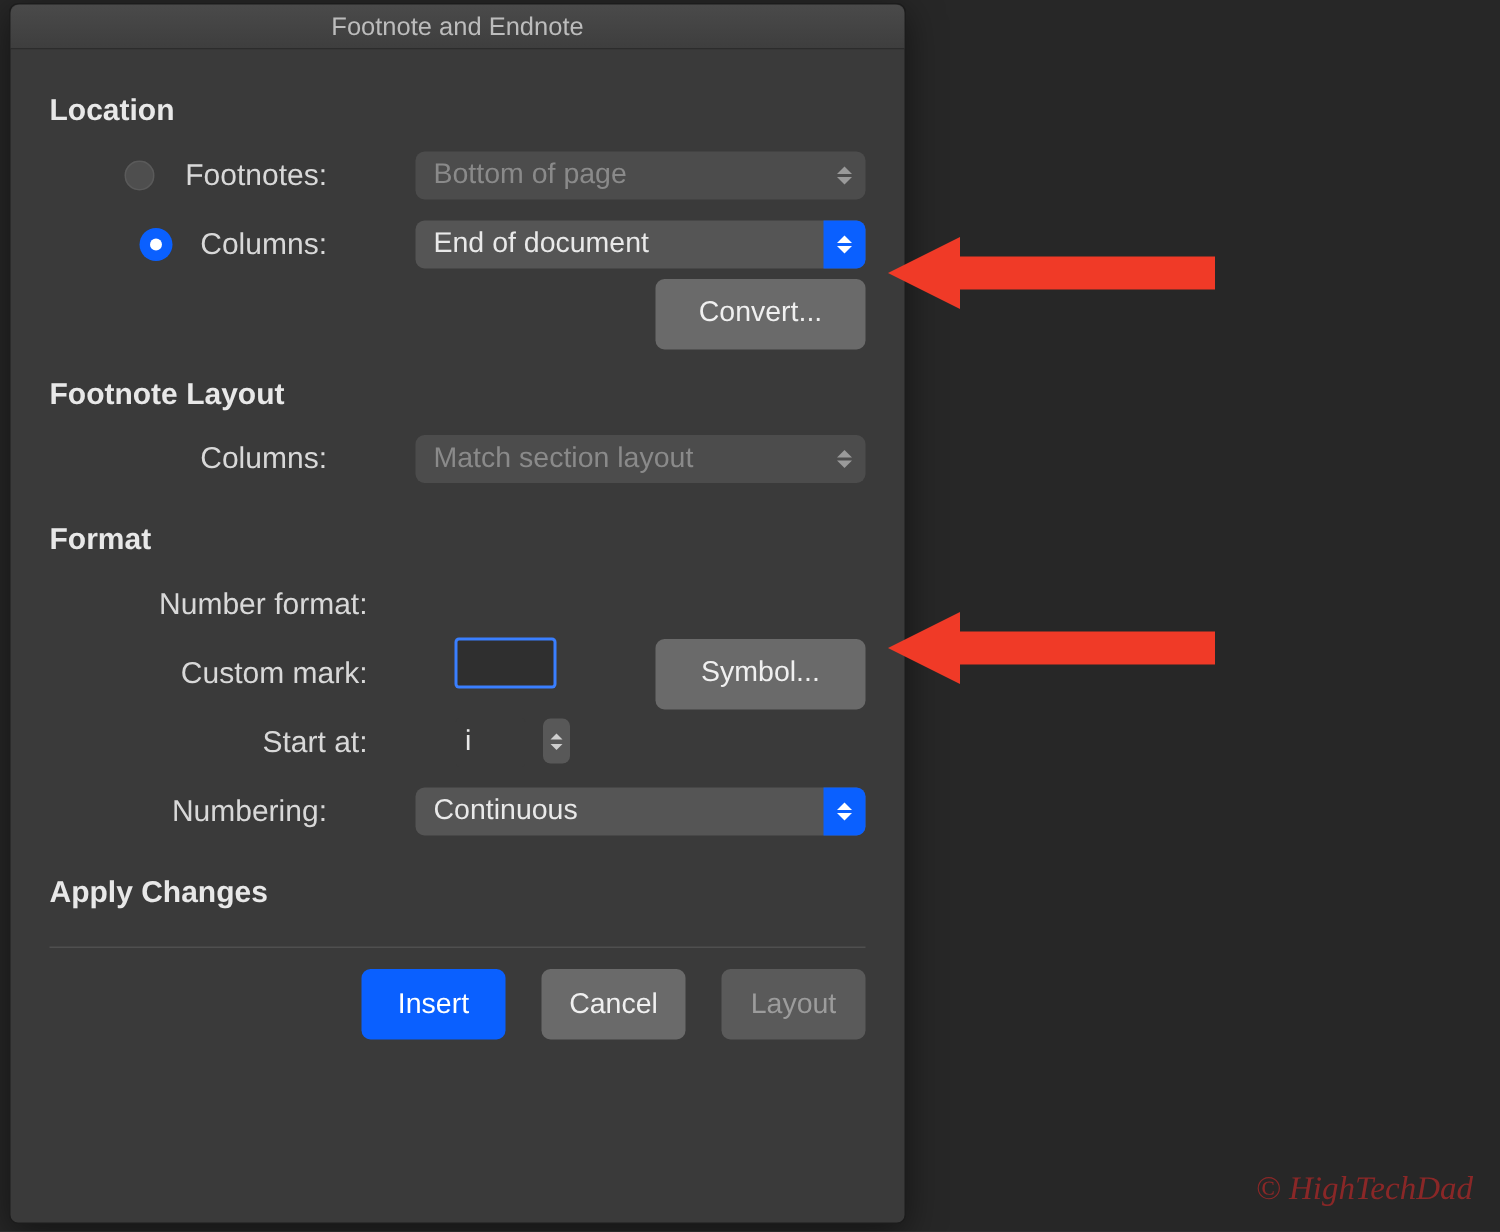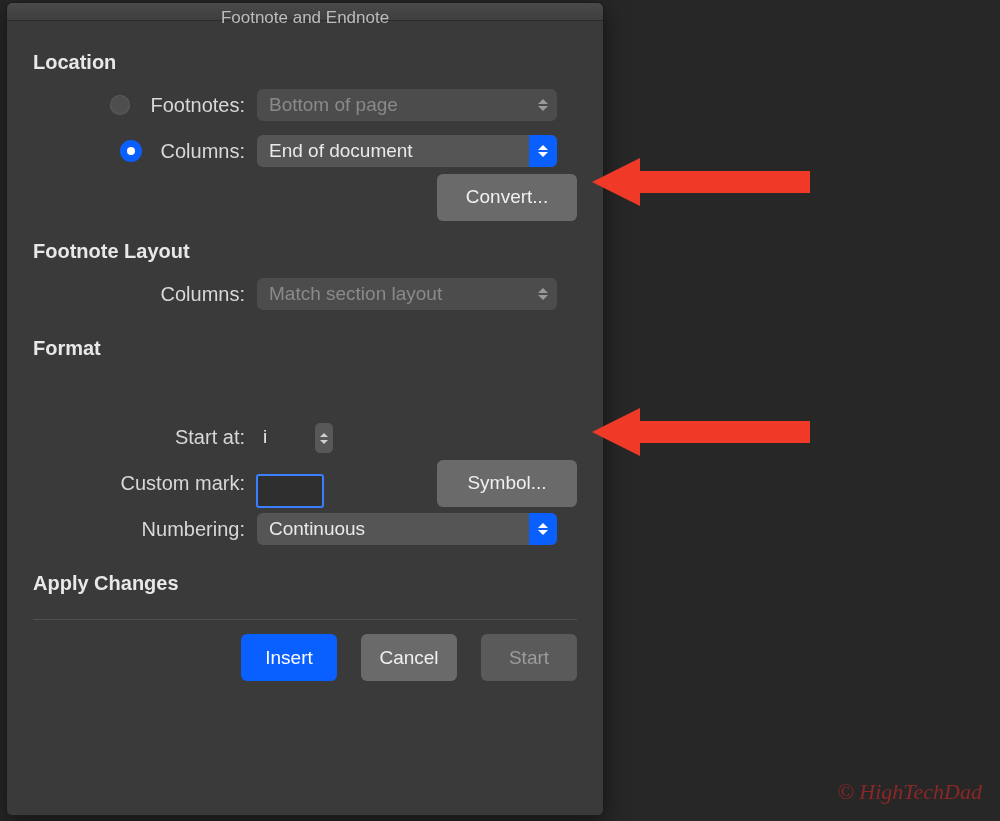--- a/index.html
+++ b/index.html
@@ -15,21 +15,21 @@
     position: absolute;
     left: 6px; top: 2px;
     width: 598px; height: 814px;
     background: #3a3a3a;
     border: 1px solid #1c1c1c;
     border-radius: 6px;
     box-shadow: 0 6px 24px rgba(0,0,0,0.5);
     display: flex; flex-direction: column;
   }
   .titlebar {
-    height: 18px;
+    height: 30px;
     background: linear-gradient(#4a4a4a, #3e3e3e);
     border-bottom: 1px solid #2c2c2c;
     border-radius: 6px 6px 0 0;
     text-align: center;
     font-size: 17px;
     color: #bcbcbc;
     line-height: 30px;
   }
   .content {
     flex: 1;
@@ -54,22 +54,23 @@
     color: #d8d8d8;
     font-size: 20px;
     display: flex;
     justify-content: flex-end;
     align-items: center;
     gap: 20px;
   }
   .row .ctrl-cell {
     flex: 1;
     display: flex;
-    align-items: flex-end;
+    align-items: flex-start;
     gap: 12px;
+    margin-left: 47px;
   }
   
   .radio {
     width: 20px; height: 20px; border-radius: 50%;
     display: inline-block; position: relative; flex: 0 0 20px;
   }
   .radio.off { background: #4e4e4e; box-shadow: inset 0 0 0 1px #5a5a5a; }
   .radio.on  { background: #0a60ff; box-shadow: 0 0 0 1px #0a60ff; }
   .radio.on::after {
     content: ""; position: absolute; left: 6px; top: 6px;
@@ -234,44 +235,47 @@
             <span class="arr-up"></span>
               <span class="arr-dn"></span>
           </span>
         </div>
       </div>
     </div>
 
     <div class="section-title">Format</div>
 
     <div class="row">
+      <div class="label-cell">
+        <span>Number format:</span>
+      </div>
+    </div>
+
+    <div class="row">
+      <div class="label-cell">
+        <span>Custom mark:</span>
+      </div>
+      <div class="ctrl-cell">
+        <input class="txt focus" value="" style="">
+        <div style="flex:1"></div>
+        <div class="btn" style="min-width:140px;">
+          <span>Symbol...</span>
+        </div>
+      </div>
     </div>
 
     <div class="row">
       <div class="label-cell">
         <span>Start at:</span>
       </div>
       <div class="ctrl-cell">
         <input class="txt small" value="i" style="">
         <div class="stepper">
           <span class="s-up"></span>
           <span class="s-dn"></span>
-        </div>
-      </div>
-    </div>
-
-    <div class="row">
-      <div class="label-cell">
-        <span>Custom mark:</span>
-      </div>
-      <div class="ctrl-cell">
-        <input class="txt focus" value="" style="">
-        <div style="flex:1"></div>
-        <div class="btn" style="min-width:140px;">
-          <span>Symbol...</span>
         </div>
       </div>
     </div>
 
     <div class="row">
       <div class="label-cell">
         <span>Numbering:</span>
       </div>
       <div class="ctrl-cell">
         <div class="popup">
@@ -289,21 +293,21 @@
     <hr class="hr">
 
     <div class="foot">
       <div class="btn primary">
         <span>Insert</span>
       </div>
       <div class="btn">
         <span>Cancel</span>
       </div>
       <div class="btn disabled">
-        <span>Start</span>
+        <span>Layout</span>
       </div>
     </div>
 
   </div>
 </div>
 
 <div class="arrow-ann" style="left:592px; top:162px;">
   <div class="head"></div>
     <div class="shaft" style="width:170px;"></div>
 </div>

